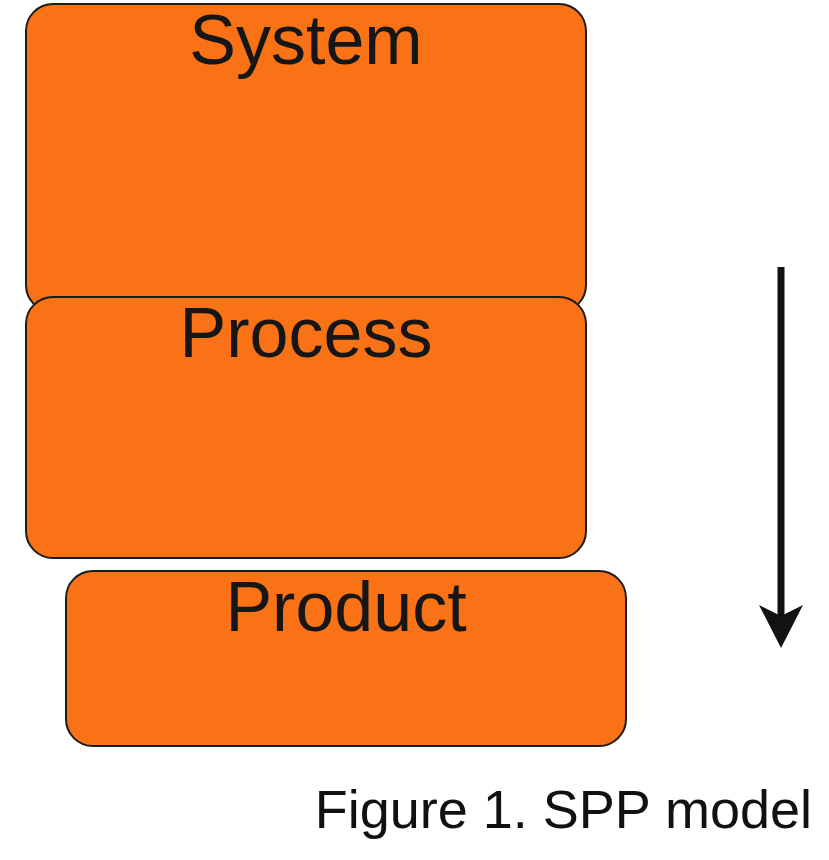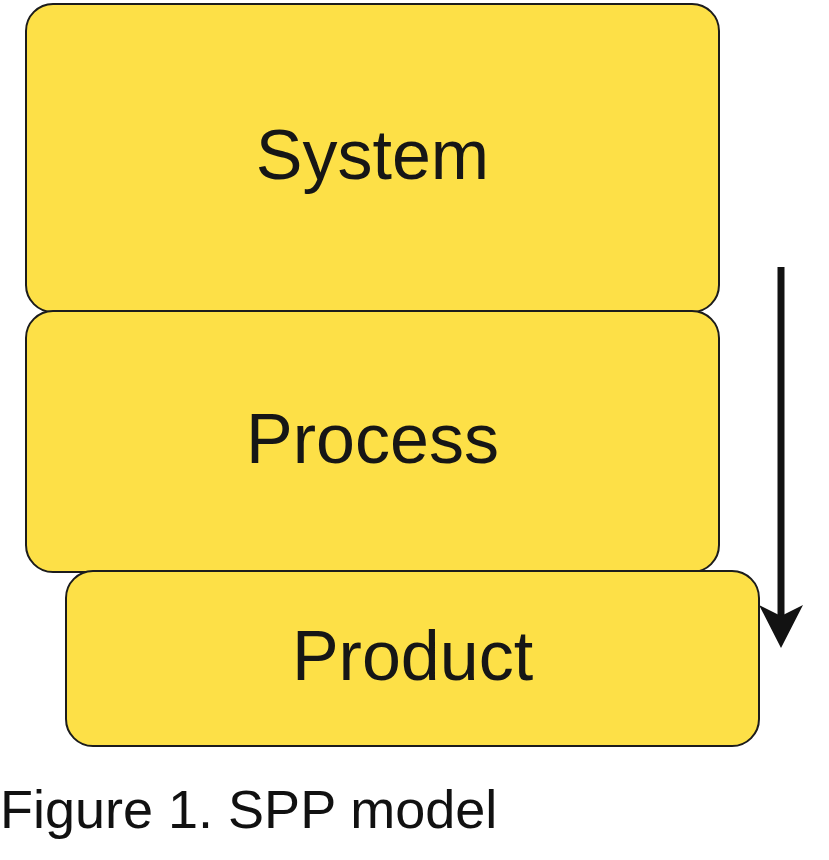--- a/index.html
+++ b/index.html
@@ -11,31 +11,30 @@
     position: relative;
     width: 829px;
     height: 860px;
     background: #ffffff;
     overflow: hidden;
     font-family: "Liberation Sans", "DejaVu Sans", sans-serif;
   }
   .spp-box {
     position: absolute;
     left: 25px;
-    width: 695px;
+    width: 562px;
     box-sizing: border-box;
-    background: #fde047;
+    background: #f97316;
     border: 2.5px solid #1c1c1c;
     border-radius: 28px;
     display: flex;
-    align-items: center;
     justify-content: center;
   }
   .box-system  { top: 3px;   height: 310px; z-index: 1; }
-  .box-process { top: 310px; height: 263px; z-index: 2; }
+  .box-process { top: 296px; height: 263px; z-index: 2; }
   .box-product { top: 570px; height: 177px; z-index: 3; margin-left: 40px; }
   .spp-box .label {
     font-size: 70px;
     font-weight: 400;
     color: #161616;
     letter-spacing: 0px;
     line-height: 1;
     padding-bottom: 6px;
   }
   .flow-arrow {
@@ -43,21 +42,21 @@
     left: 740px;
     top: 255px;
     width: 89px;
     height: 400px;
   }
   .caption {
     position: absolute;
     left: 0;
     top: 780px;
     width: 812px;
-    text-align: left;
+    text-align: right;
     font-size: 54px;
     font-weight: 400;
     color: #111111;
     line-height: 1.1;
   }
 </style>
 </head>
 <body>
 
 <div class="canvas">

